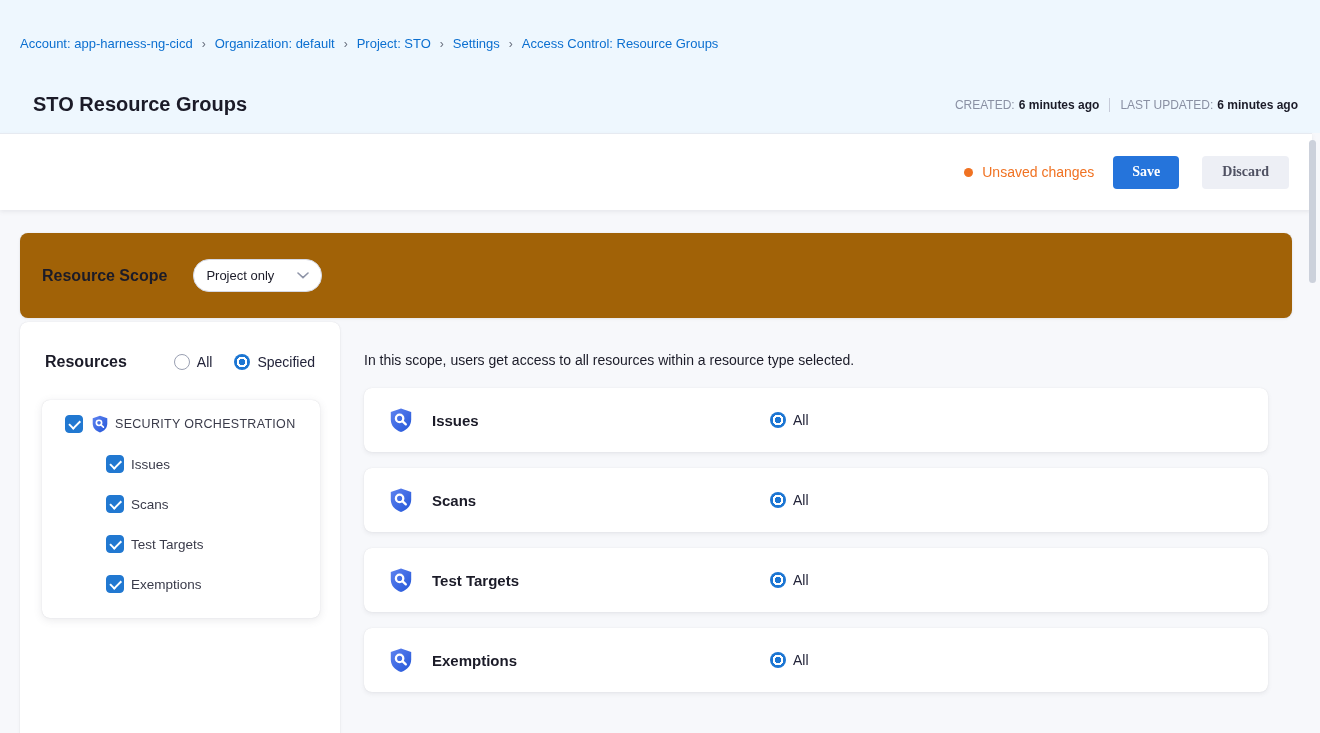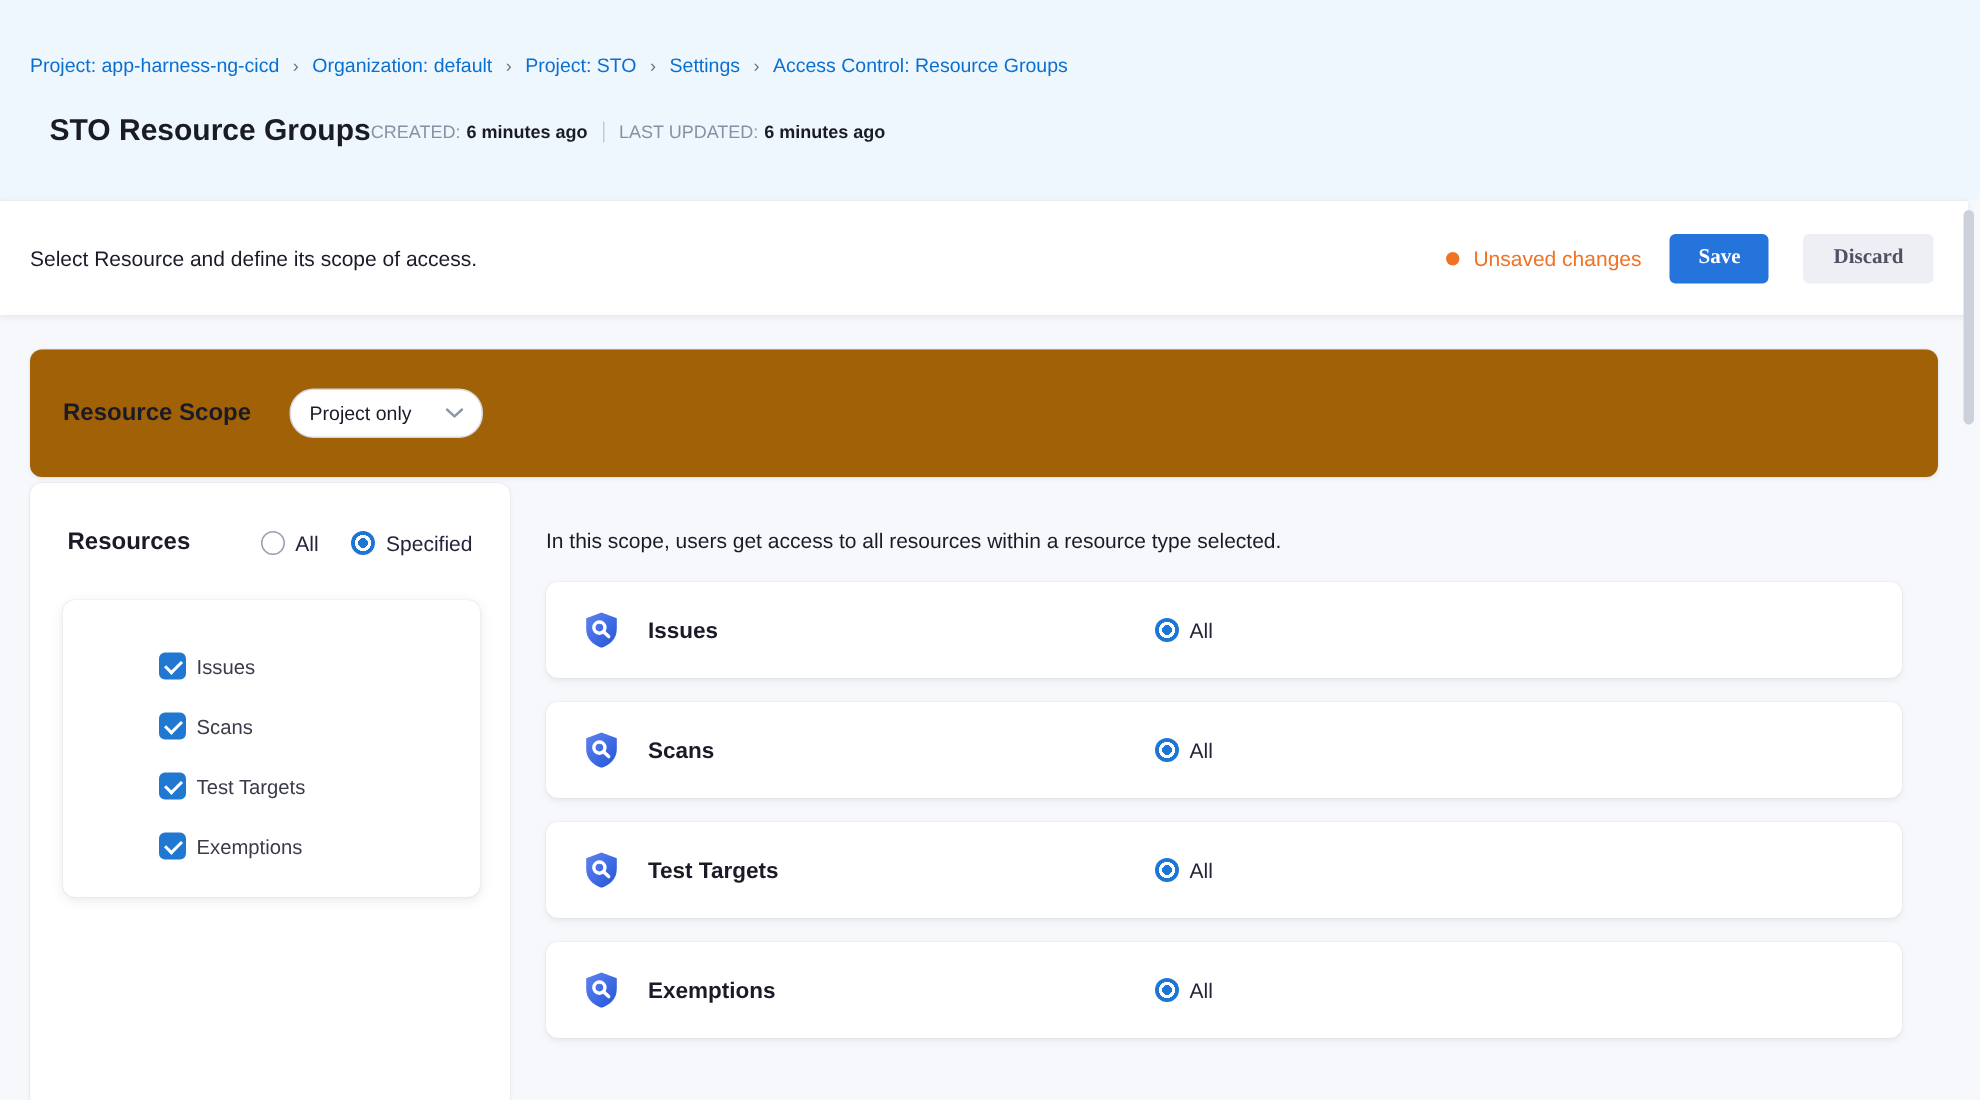--- a/index.html
+++ b/index.html
@@ -8,21 +8,21 @@
     width:1320px; height:733px; overflow:hidden; position:relative;
     font-family:"Liberation Sans", sans-serif;
     background:#f7f8fb; color:#1b1b28;
   }
 
   
   .header { background:#eef7fe; height:133px; padding:0 22px 0 20px; }
   .breadcrumb { padding-top:36px; display:flex; align-items:center; gap:9px; font-size:13px; }
   .bc-link { color:#0b6fd0; cursor:pointer; }
   .bc-sep { color:#69707f; font-size:12px; }
-  .header-row { display:flex; justify-content:flex-start; align-items:center; margin-top:25px; }
+  .header-row { display:flex; justify-content:space-between; align-items:center; margin-top:42px; }
   .page-title { font-size:20px; font-weight:600; color:#1b1b28; margin:0 0 0 13px; }
   .meta { display:flex; align-items:center; font-size:12px; }
   .meta-label { color:#8a90a3; margin-right:4px; }
   .meta-value { color:#1b1b28; font-weight:700; }
   .meta-div { width:1px; height:14px; background:#c6cbd9; margin:0 10px; }
 
   
   .toolbar {
     background:#fff; width:1312px; height:77px; display:flex; align-items:center;
     padding:0 23px 0 20px; border-top:1px solid #e6eaf1;
@@ -126,21 +126,21 @@
   <defs>
     <linearGradient id="shieldGrad" x1="0" y1="0" x2="1" y2="1">
       <stop offset="0" stop-color="#5f83f0"></stop>
       <stop offset="1" stop-color="#2356d8"></stop>
     </linearGradient>
   </defs>
 </svg>
 
 <header class="header">
   <nav class="breadcrumb">
-      <span class="bc-link">Project: app-harness-ng-cicd</span>
+      <span class="bc-link">Account: app-harness-ng-cicd</span>
       <span class="bc-sep">›</span>
       <span class="bc-link">Organization: default</span>
       <span class="bc-sep">›</span>
       <span class="bc-link">Project: STO</span>
       <span class="bc-sep">›</span>
       <span class="bc-link">Settings</span>
       <span class="bc-sep">›</span>
       <span class="bc-link">Access Control: Resource Groups</span>
     </nav>
   <div class="header-row">
@@ -149,21 +149,20 @@
       <span class="meta-label">CREATED:</span>
       <span class="meta-value">6 minutes ago</span>
       <span class="meta-div"></span>
       <span class="meta-label">LAST UPDATED:</span>
       <span class="meta-value">6 minutes ago</span>
     </div>
   </div>
 </header>
 
 <div class="toolbar">
-  <span class="toolbar-desc">Select Resource and define its scope of access.</span>
   <div class="toolbar-right">
     <span class="dot"></span>
     <span class="unsaved">Unsaved changes</span>
     <button class="btn btn-save">Save</button>
     <button class="btn btn-discard">Discard</button>
   </div>
 </div>
 
 <div class="content">
   <section class="scope-card">
@@ -184,20 +183,31 @@
           <span class="radio"></span>
           <span class="radio-label">All</span>
         </span>
         <span class="radio-opt">
           <span class="radio checked"></span>
           <span class="radio-label">Specified</span>
         </span>
       </div>
       <div class="groups" id="groups">
           <div class="sub-card">
+            <div class="check-row group-row">
+              <span class="checkbox checked"></span>
+              <span class="group-icon">
+                <svg width="20" height="20" viewBox="0 0 28 28" aria-hidden="true">
+                  <path d="M14 2.4 L24.2 6.1 V13.4 C24.2 19.6 20 23.9 14 25.9 C8 23.9 3.8 19.6 3.8 13.4 V6.1 Z" fill="url(#shieldGrad)"></path>
+                  <circle cx="12.6" cy="12.4" r="3.7" fill="none" stroke="#fff" stroke-width="2.3"></circle>
+                  <path d="M15.4 15.2 L18.8 18.4" stroke="#fff" stroke-width="2.3" stroke-linecap="round"></path>
+                </svg>
+              </span>
+              <span class="group-label">SECURITY ORCHESTRATION</span>
+            </div>
             <div class="check-row child-row">
               <span class="checkbox checked"></span>
               <span class="child-label">Issues</span>
             </div>
             <div class="check-row child-row">
               <span class="checkbox checked"></span>
               <span class="child-label">Scans</span>
             </div>
             <div class="check-row child-row">
               <span class="checkbox checked"></span>

